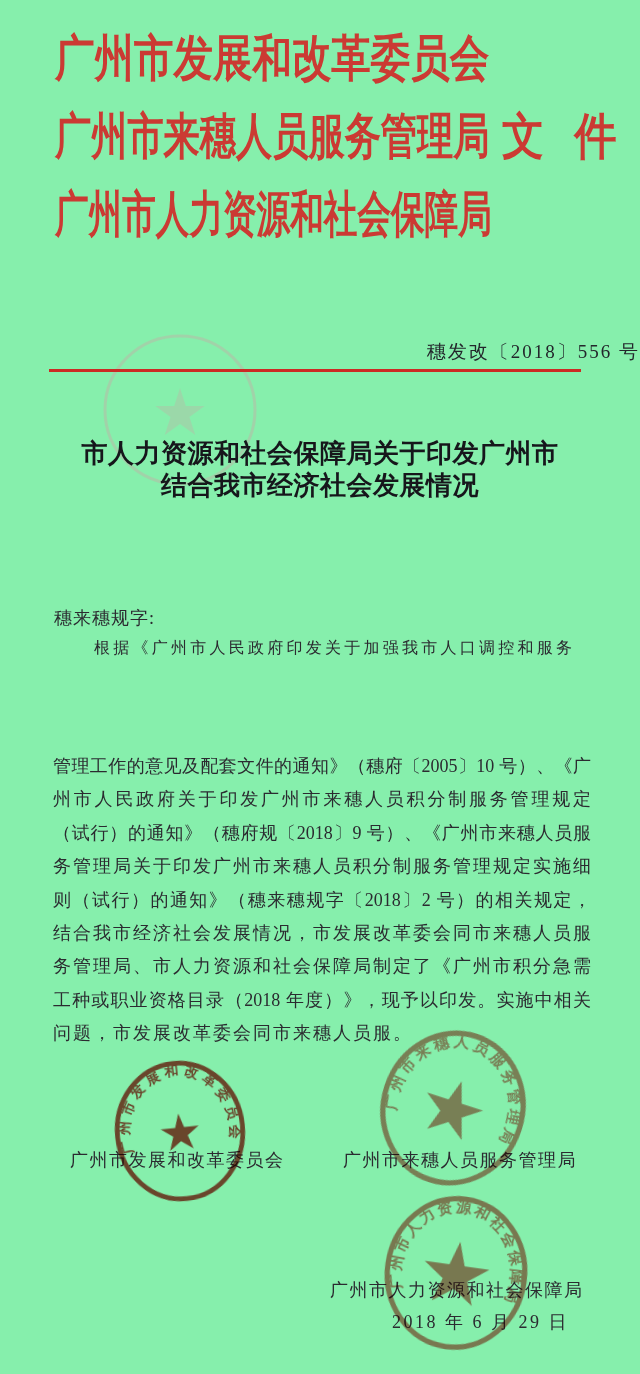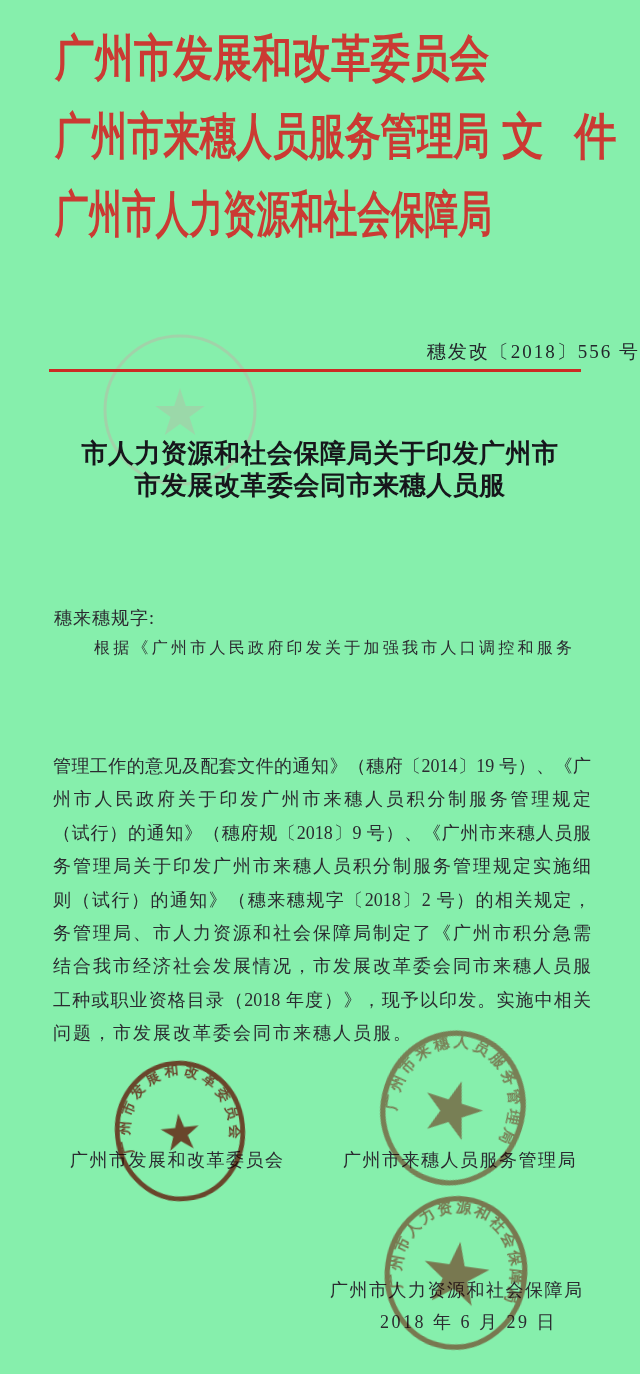--- a/index.html
+++ b/index.html
@@ -73,21 +73,21 @@
   }
   .para .bl.last{text-align-last:left;letter-spacing:2px;}
   
   .sig{
     position:absolute;font-size:18px;color:var(--body-ink);
     letter-spacing:1.5px;white-space:nowrap;
   }
   .sig.org1{left:70px;top:1148px;}
   .sig.org2{left:343px;top:1148px;}
   .sig.org3{left:330px;top:1278px;}
-  .sig.date{left:380px;top:1310px;letter-spacing:2.5px;text-align:center;}
+  .sig.date{left:392px;top:1310px;letter-spacing:2.5px;text-align:center;}
   
   .seal{
     position:absolute;pointer-events:none;
     mix-blend-mode:multiply;filter:blur(0.4px);
   }
   .seal.s1{left:104px;top:1057px;width:152px;height:148px;transform:rotate(-6deg);opacity:0.92;}
   .seal.s2{left:374px;top:1026px;width:158px;height:164px;transform:rotate(18deg);opacity:0.80;}
   .seal.s3{left:376px;top:1192px;width:160px;height:162px;transform:rotate(8deg);opacity:0.85;}
   .seal text{
     font-family:"Liberation Serif","DejaVu Serif",serif;
@@ -113,34 +113,34 @@
     </defs>
     <ellipse cx="80" cy="80" rx="75" ry="74" fill="none" stroke="#d89aa4" stroke-width="3"></ellipse>
     <use href="#unit-star" transform="translate(80,84) scale(26)" fill="#d89aa4" opacity="0.8"></use>
   </svg>
 
   <div class="doc-number">穗发改〔2018〕556 号</div>
   <div class="red-rule"></div>
 
   <div class="title-block">
     <div>市人力资源和社会保障局关于印发广州市</div>
-    <div>市发展改革委会同市来穗人员服</div>
+    <div>结合我市经济社会发展情况</div>
   </div>
 
   <div class="salutation">穗来穗规字:</div>
   <div class="intro-line">根据《广州市人民政府印发关于加强我市人口调控和服务</div>
 
   <div class="para">
-    <div class="bl">管理工作的意见及配套文件的通知》（穗府〔2014〕19 号）、《广</div>
+    <div class="bl">管理工作的意见及配套文件的通知》（穗府〔2005〕10 号）、《广</div>
     <div class="bl">州市人民政府关于印发广州市来穗人员积分制服务管理规定</div>
     <div class="bl">（试行）的通知》（穗府规〔2018〕9 号）、《广州市来穗人员服</div>
     <div class="bl">务管理局关于印发广州市来穗人员积分制服务管理规定实施细</div>
     <div class="bl">则（试行）的通知》（穗来穗规字〔2018〕2 号）的相关规定，</div>
+    <div class="bl">结合我市经济社会发展情况，市发展改革委会同市来穗人员服</div>
     <div class="bl">务管理局、市人力资源和社会保障局制定了《广州市积分急需</div>
-    <div class="bl">结合我市经济社会发展情况，市发展改革委会同市来穗人员服</div>
     <div class="bl">工种或职业资格目录（2018 年度）》，现予以印发。实施中相关</div>
     <div class="bl last">问题，市发展改革委会同市来穗人员服。</div>
   </div>
 
   <div class="sig org1">广州市发展和改革委员会</div>
   <div class="sig org2">广州市来穗人员服务管理局</div>
   <div class="sig org3">广州市人力资源和社会保障局</div>
   <div class="sig date">2018 年 6 月 29 日</div>
 
   <svg class="seal s1" viewBox="0 0 160 170">

